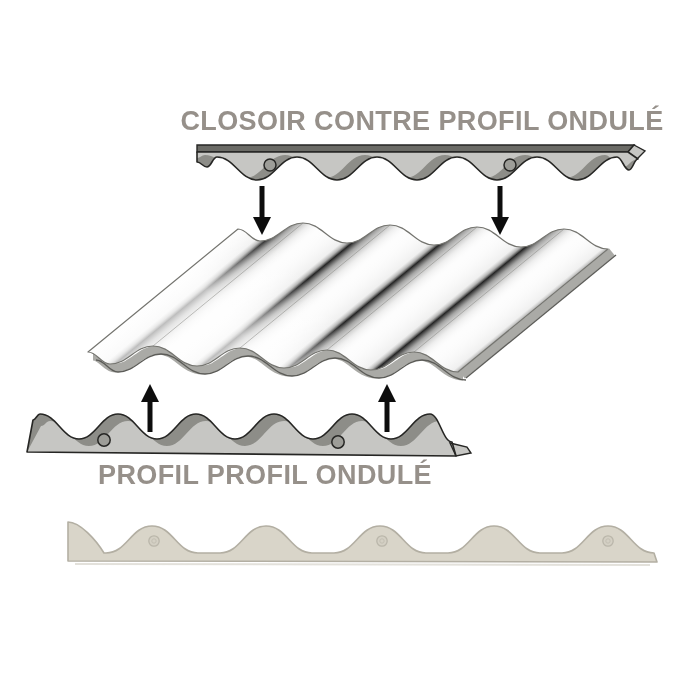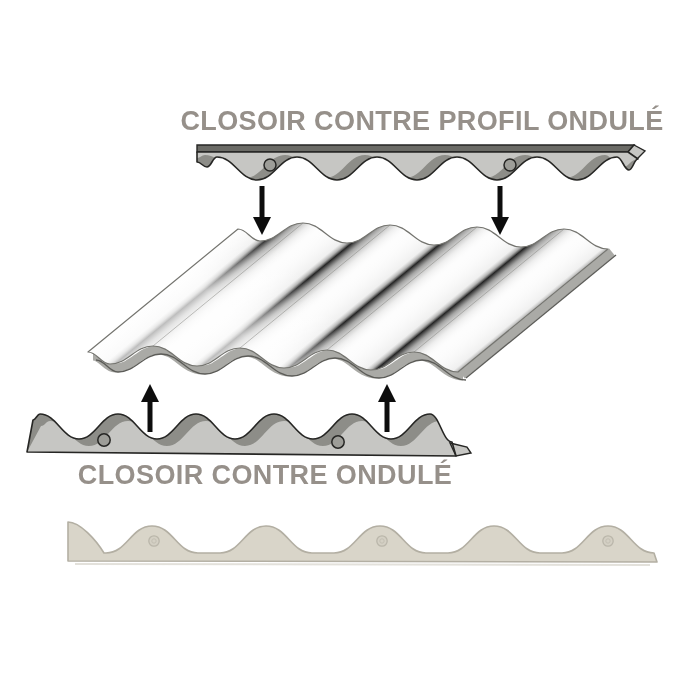--- a/index.html
+++ b/index.html
@@ -89,14 +89,14 @@
         <path d="M 68 522 C 80 522 96 540 104 553 L 106 553 C 127 553 131 526 152 526 C 173 526 177 553 198 553 L 220 553 C 241 553 245 526 266 526 C 287 526 291 553 312 553 L 334 553 C 355 553 359 526 380 526 C 401 526 405 553 426 553 L 448 553 C 469 553 473 526 494 526 C 515 526 519 553 540 553 L 562 553 C 583 553 587 526 608 526 C 629 526 633 553 654 553 L 654 553 L 657 562 L 68 561 Z" fill="#d9d5c9" stroke="#b3afa3" stroke-width="1.6" stroke-linejoin="round"></path>
         <circle cx="154" cy="541" r="5.2" fill="#d4d0c4" stroke="#bab6aa" stroke-width="1.3"></circle>
         <circle cx="154" cy="541" r="2.2" fill="none" stroke="#c3bfb3" stroke-width="1"></circle>
         <circle cx="382" cy="541" r="5.2" fill="#d4d0c4" stroke="#bab6aa" stroke-width="1.3"></circle>
         <circle cx="382" cy="541" r="2.2" fill="none" stroke="#c3bfb3" stroke-width="1"></circle>
         <circle cx="608" cy="541" r="5.2" fill="#d4d0c4" stroke="#bab6aa" stroke-width="1.3"></circle>
         <circle cx="608" cy="541" r="2.2" fill="none" stroke="#c3bfb3" stroke-width="1"></circle>
       </g>
     </svg>
   <div class="title title-top" style="color: rgb(150, 144, 138);">CLOSOIR CONTRE PROFIL ONDULÉ</div>
-  <div class="title title-bottom" style="color: rgb(150, 144, 138);">CLOSOIR CONTRE ONDULÉ</div>
+  <div class="title title-bottom" style="color: rgb(150, 144, 138);">PROFIL PROFIL ONDULÉ</div>
 </div>
 
 </body></html>

